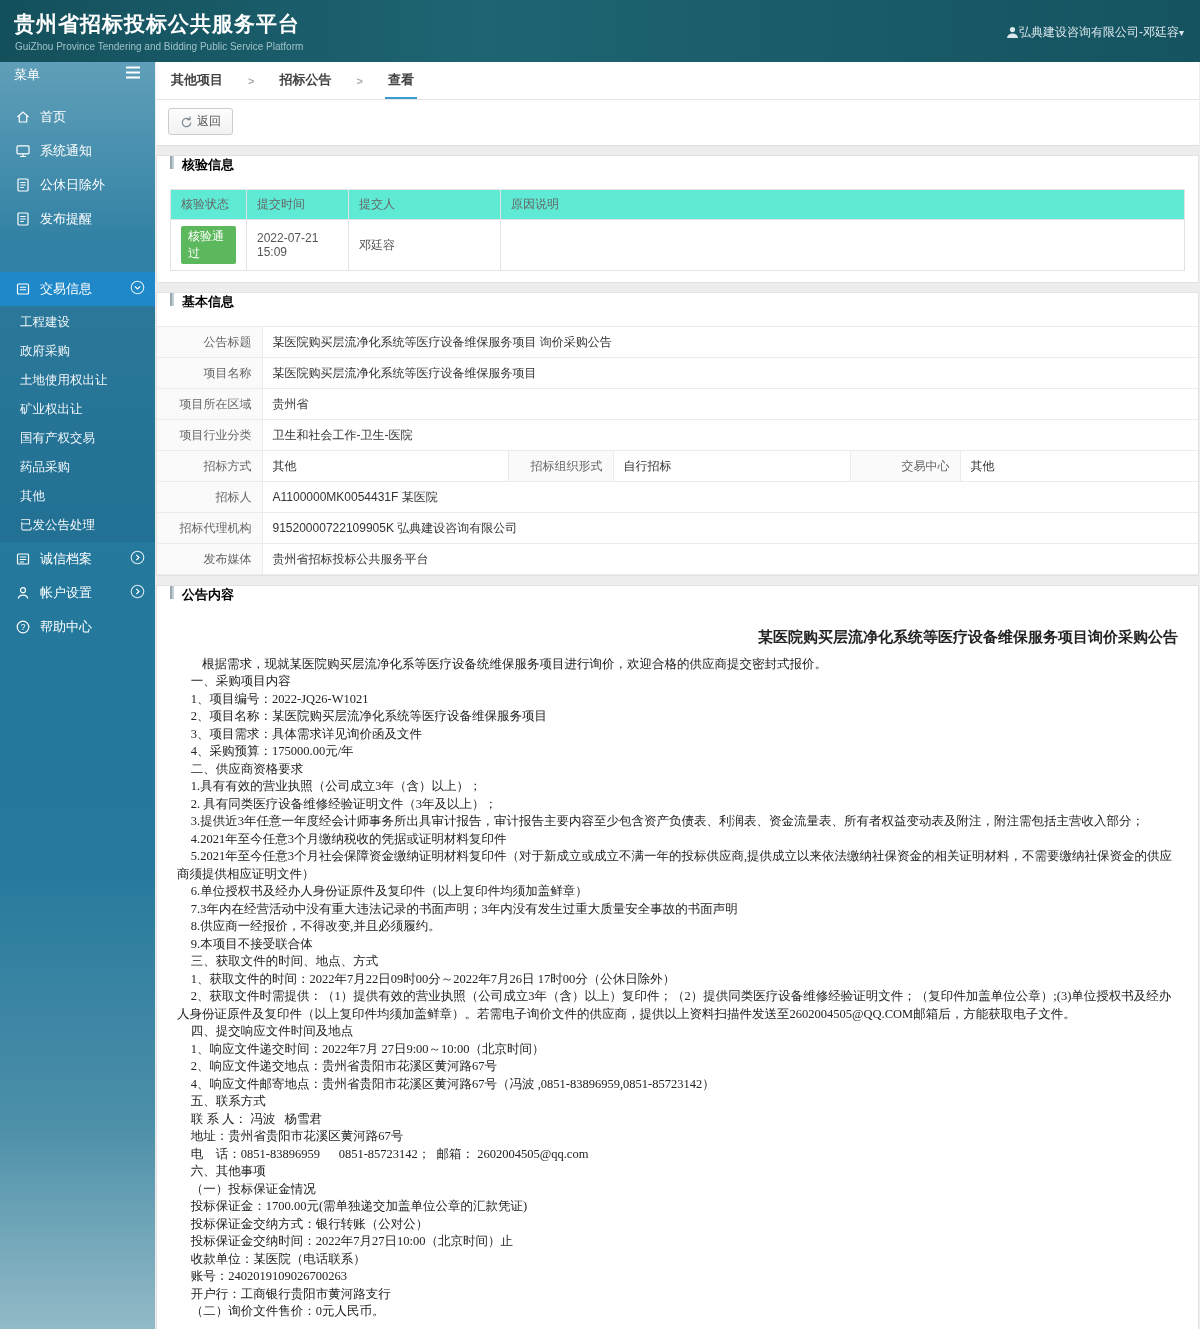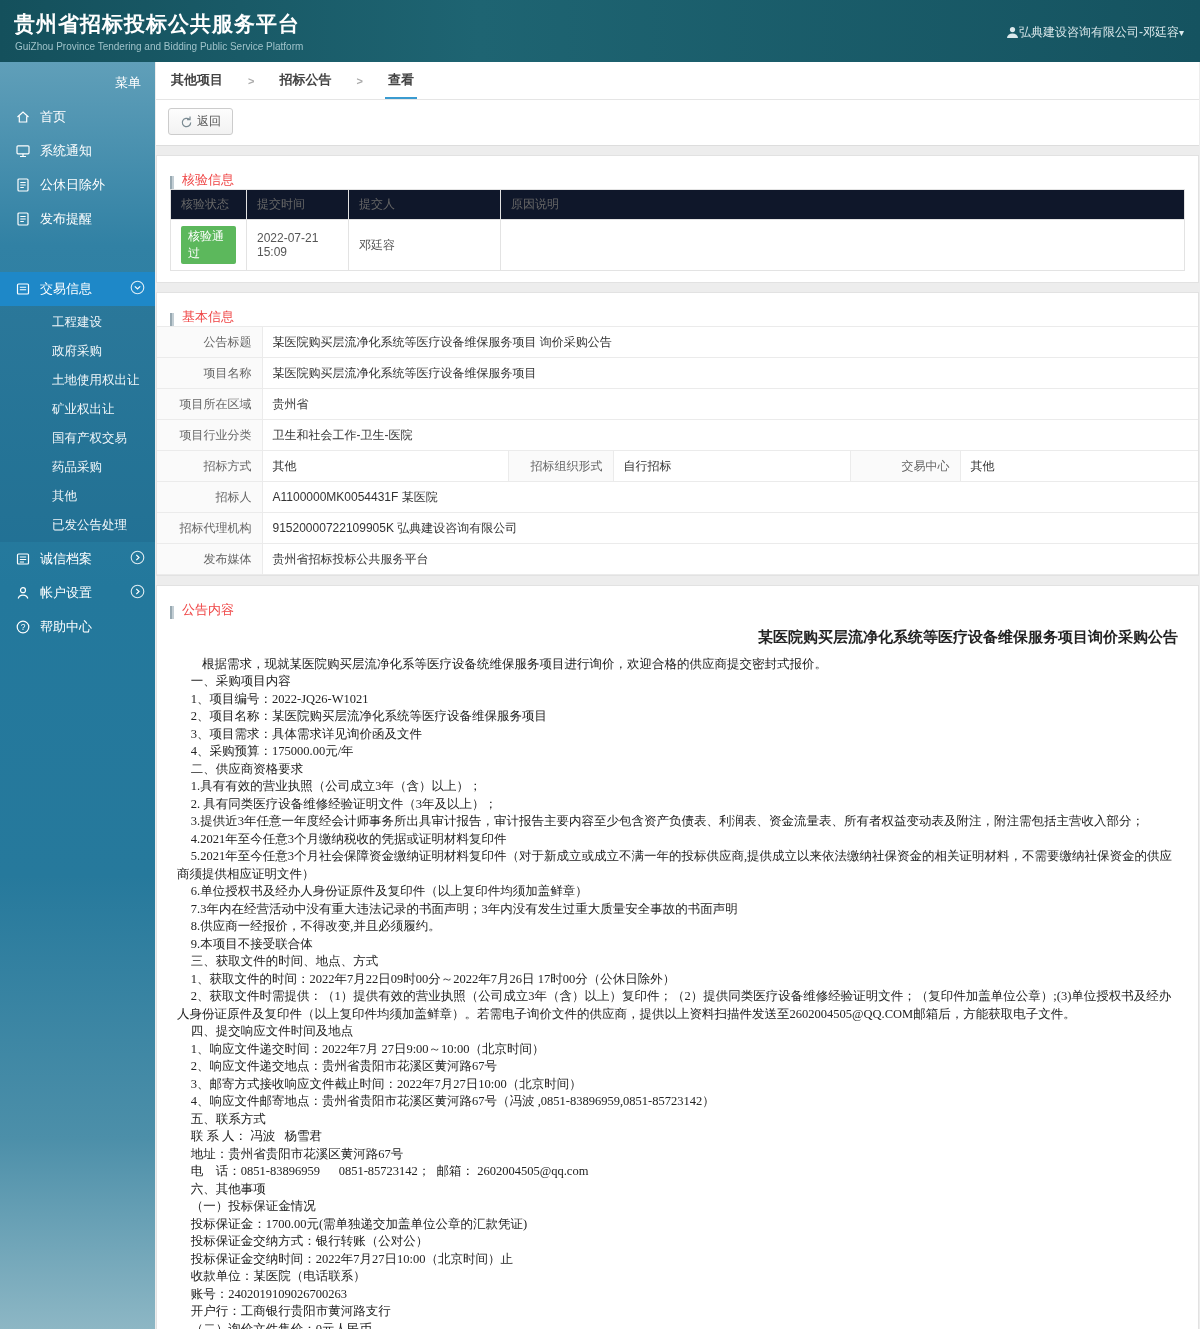--- a/index.html
+++ b/index.html
@@ -9,46 +9,46 @@
   .app-header { height:62px; background:linear-gradient(90deg,#14505c,#1e6472 40%,#155360); position:relative; }
   .app-title { font-size:21px; font-weight:bold; color:#fff; padding:10px 0 0 14px; letter-spacing:1px; }
   .app-subtitle { font-size:10px; color:#9fc2c9; padding:3px 0 0 15px; }
   .header-user { position:absolute; right:16px; top:24px; display:flex; align-items:center; gap:0; color:#dce9ec; font-size:12px; cursor:pointer; }
   .header-user .caret { font-size:10px; }
 
   
   .layout { display:flex; align-items:stretch; }
   .sidebar { width:155px; flex:0 0 155px; min-height:1267px; color:#fff;
     background:linear-gradient(180deg,#609fb9 0%,#3181a4 14%,#23789c 40%,#26799c 62%,#4c8fa9 82%,#9cc0cb 100%); }
-  .menu-head { height:38px; display:flex; align-items:flex-end; justify-content:space-between; padding:12px 14px; font-size:13px;flex-direction:column; }
+  .menu-head { height:38px; display:flex; align-items:flex-start; justify-content:space-between; padding:4px 14px; font-size:13px; }
   .nav-item { height:34px; display:flex; align-items:center; gap:9px; padding:0 10px 0 15px; font-size:13px; cursor:pointer; }
   .nav-item.active { background:#1e88c8;margin-top:36px; }
   .nav-item .spacer { margin-left:auto; }
   .nav-sub { background:rgba(9,53,79,0.10); padding:2px 0; }
-  .sub-item { height:29px; line-height:29px; padding-left:52px; font-size:12.5px; color:#f0f6f9; cursor:pointer; }
+  .sub-item { height:29px; line-height:29px; padding-left:20px; font-size:12.5px; color:#f0f6f9; cursor:pointer; }
   .nico { flex:0 0 16px; }
 
   
   .main { flex:1; background:#ededed; padding:0; min-width:0; }
   .top-white { background:#fff; border-bottom:1px solid #ddd; margin:0 1px 9px 1px; }
   .breadcrumb { height:38px; border-bottom:1px solid #e5e5e5; display:flex; align-items:stretch; padding-left:12px; gap:22px; font-size:13px; color:#444;font-weight:bold; }
   .crumb { display:flex; align-items:center; padding:0 3px; border-bottom:2px solid transparent; cursor:pointer; }
   .crumb.active { border-bottom-color:#3a9bd0; }
   .sep { display:flex; align-items:center; color:#aaa; font-size:11px; }
   .toolbar { padding:8px 12px 10px; }
   .btn-back { display:inline-flex; align-items:center; gap:4px; border:1px solid #ccc; background:linear-gradient(#fdfdfd,#f2f2f2); border-radius:3px; padding:4px 11px; font-size:12px; color:#555; cursor:pointer; }
 
   .panel { background:#fff; border:1px solid #e2e2e2; margin:0 1px 9px 1px; }
-  .panel-title { height:33px; display:flex; align-items:flex-end; gap:8px; padding-left:13px; font-size:13px; font-weight:normal; color:#ef4444; }
+  .panel-title { height:33px; display:flex; align-items:flex-start; gap:8px; padding-left:13px; font-size:13px; font-weight:bold; color:#000000; }
   .bars { width:3px; height:13px; border-left:2px solid #98a9b2; border-right:2px solid #c3ced4; }
 
   .vwrap { padding:0 13px 11px; }
   .vtable { width:100%; border-collapse:collapse; font-size:12px; color:#555; }
   .vtable th,.vtable td { border:1px solid #e3e3e3; padding:6px 10px; text-align:left; font-weight:normal; }
-  .vtable th { background:#0f172a; color:#666;margin-top:40px; }
+  .vtable th { background:#5eead4; color:#666;margin-top:40px; }
   .vtable td { height:33px; }
   .badge { display:inline-block; background:#5cb85c; color:#fff; padding:2px 7px; border-radius:2px; font-size:12px; }
 
   .btable { width:100%; border-collapse:collapse; font-size:12px; color:#333; border-top:1px solid #f0f0f0; }
   .btable td { border:1px solid #ebebeb; height:31px; padding:0 10px; }
   .btable td.lbl { background:#fafafa; text-align:right; color:#666; white-space:nowrap; }
   .btable tr td:first-child { border-left:none; }
   .btable tr td:last-child { border-right:none; }
 
   .doc { padding:4px 20px 26px; font-family:"Liberation Serif","DejaVu Serif",serif; font-size:12.5px; line-height:17.5px; color:#222; }
@@ -303,21 +303,20 @@
             <div class="p-line">6.单位授权书及经办人身份证原件及复印件（以上复印件均须加盖鲜章）</div>
             <div class="p-line">7.3年内在经营活动中没有重大违法记录的书面声明；3年内没有发生过重大质量安全事故的书面声明</div>
             <div class="p-line">8.供应商一经报价，不得改变,并且必须履约。</div>
             <div class="p-line">9.本项目不接受联合体</div>
             <div class="p-line">三、获取文件的时间、地点、方式</div>
             <div class="p-line">1、获取文件的时间：2022年7月22日09时00分～2022年7月26日 17时00分（公休日除外）</div>
             <div class="p-line">2、获取文件时需提供：（1）提供有效的营业执照（公司成立3年（含）以上）复印件；（2）提供同类医疗设备维修经验证明文件；（复印件加盖单位公章）;(3)单位授权书及经办人身份证原件及复印件（以上复印件均须加盖鲜章）。若需电子询价文件的供应商，提供以上资料扫描件发送至2602004505@QQ.COM邮箱后，方能获取电子文件。</div>
             <div class="p-line">四、提交响应文件时间及地点</div>
             <div class="p-line">1、响应文件递交时间：2022年7月 27日9:00～10:00（北京时间）</div>
             <div class="p-line">2、响应文件递交地点：贵州省贵阳市花溪区黄河路67号</div>
-            <div class="p-line">3、邮寄方式接收响应文件截止时间：2022年7月27日10:00（北京时间）</div>
             <div class="p-line">4、响应文件邮寄地点：贵州省贵阳市花溪区黄河路67号（冯波 ,0851-83896959,0851-85723142）</div>
             <div class="p-line">五、联系方式</div>
             <div class="p-line">联 系 人： 冯波   杨雪君</div>
             <div class="p-line">地址：贵州省贵阳市花溪区黄河路67号</div>
             <div class="p-line">电    话：0851-83896959      0851-85723142；  邮箱： 2602004505@qq.com</div>
             <div class="p-line">六、其他事项</div>
             <div class="p-line">（一）投标保证金情况</div>
             <div class="p-line">投标保证金：1700.00元(需单独递交加盖单位公章的汇款凭证)</div>
             <div class="p-line">投标保证金交纳方式：银行转账（公对公）</div>
             <div class="p-line">投标保证金交纳时间：2022年7月27日10:00（北京时间）止</div>

